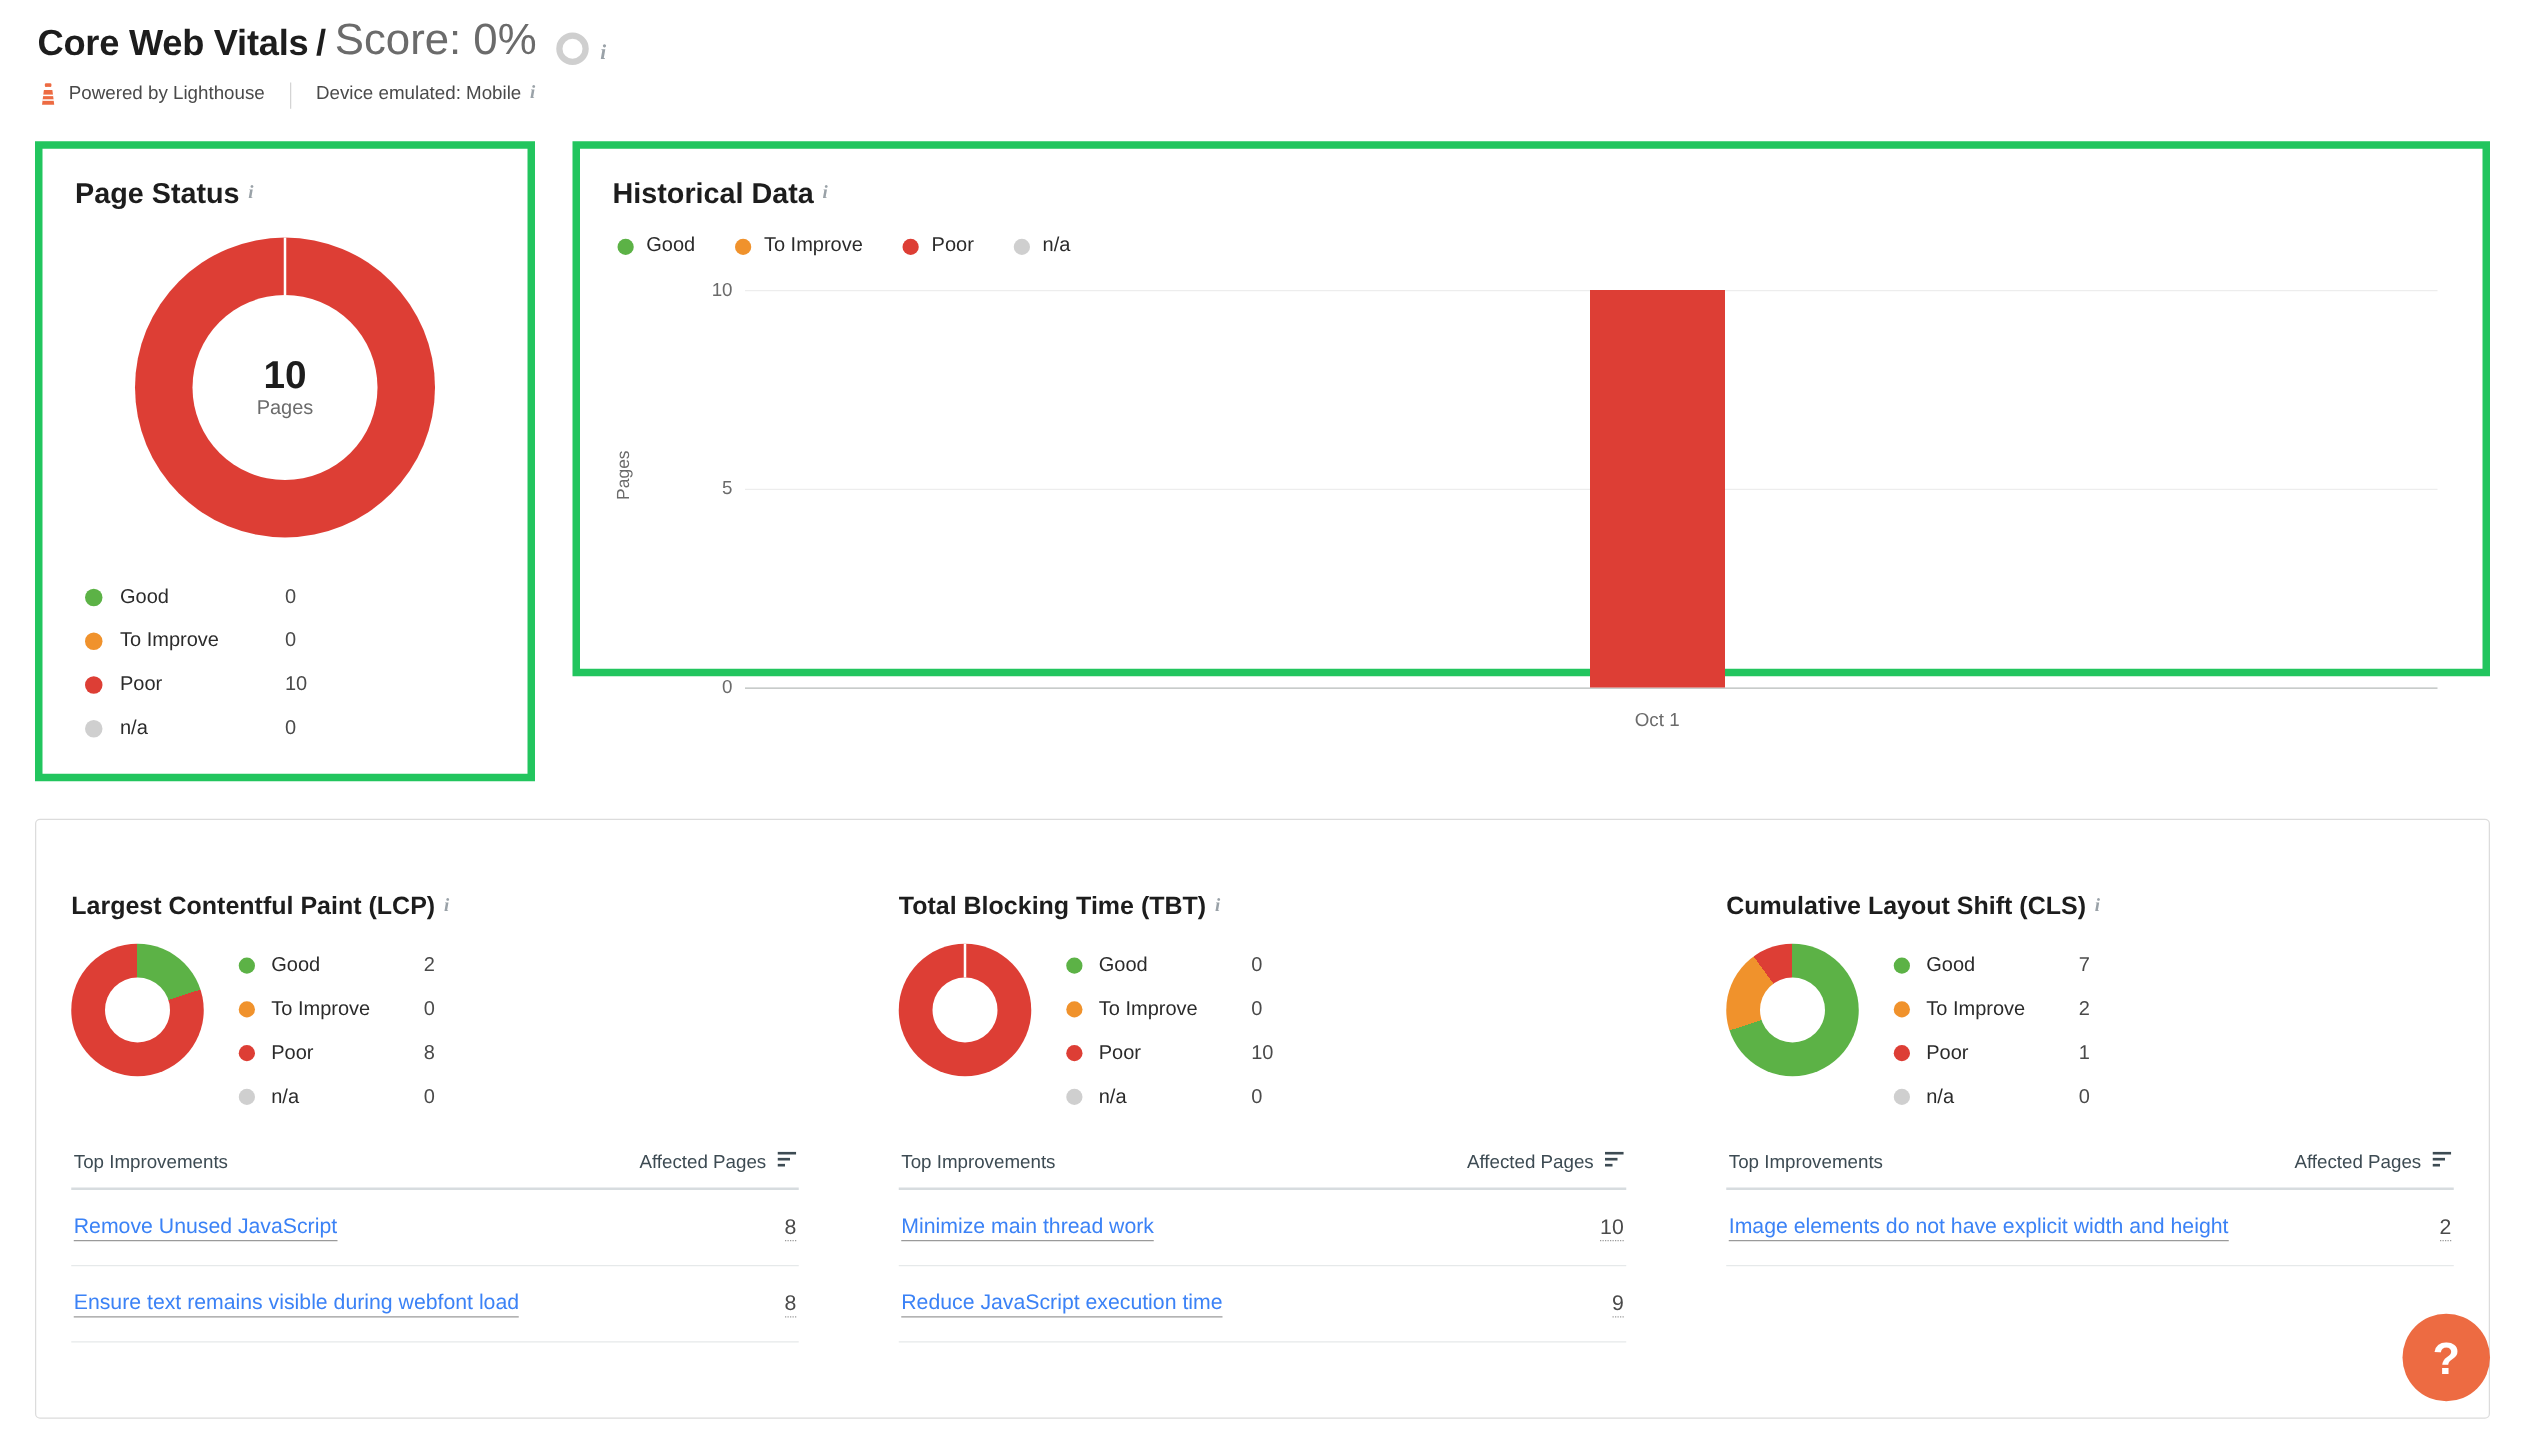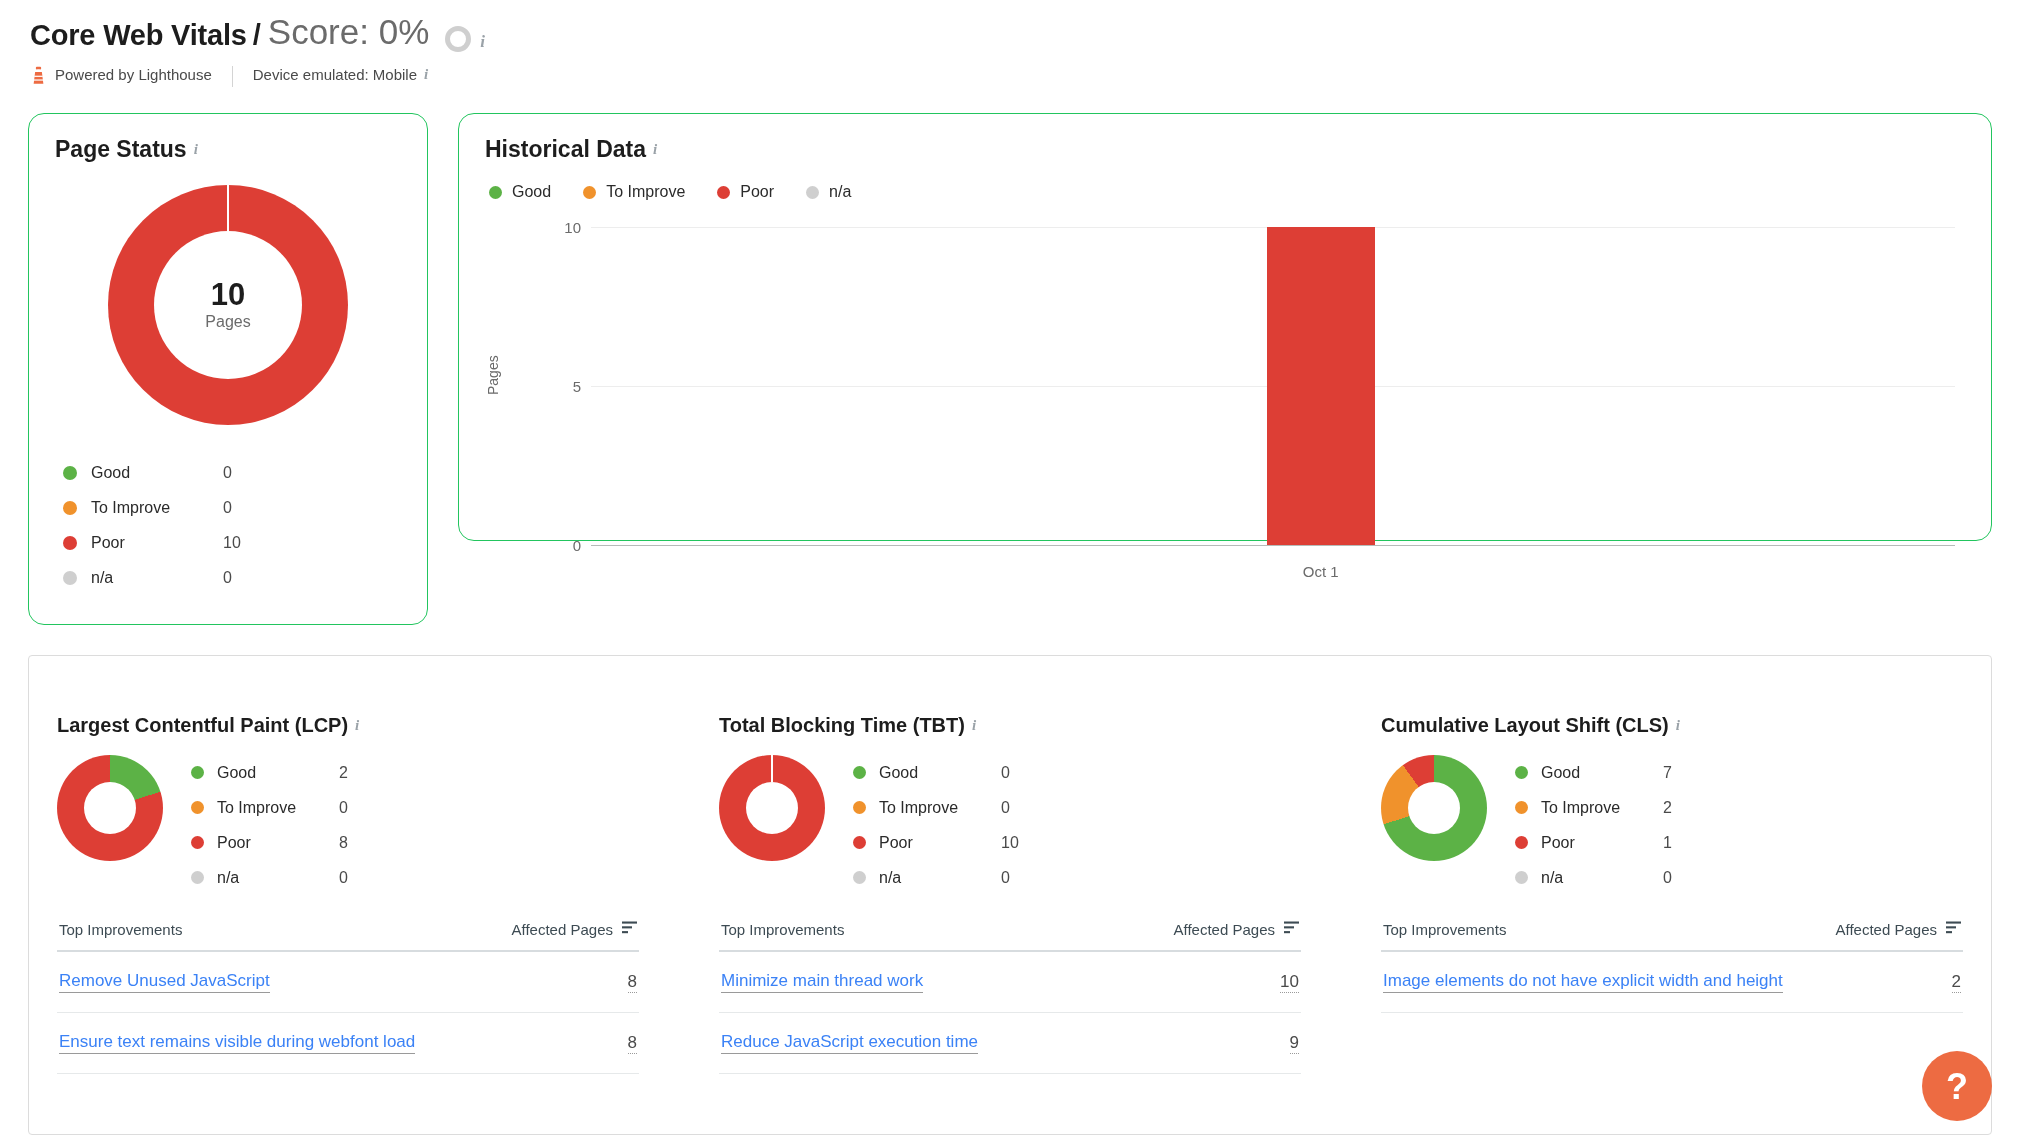--- a/index.html
+++ b/index.html
@@ -29,21 +29,21 @@
   }
   .info-i.sm { font-size: 15px; margin-left: 7px; }
 
   .subheader { display: flex; align-items: flex-start; padding: 14px 0 0 3px; font-size: 15px; color: #4a4a4a; }
   .lighthouse-ico { width: 15px; height: 19px; margin-right: 9px; flex: 0 0 auto; }
   .sub-divider { width: 1px; height: 21px; background: #d4d4d4; margin: 0 20px; }
 
   
   .row-top { display: flex; gap: 30px; margin-top: 26px; }
   .card {
-    border: 1px solid #22c55e; border-radius: 16px; background: #fff;
+    border: 6px solid #22c55e; border-radius: 0; background: #fff;
   }
   .card-page-status { width: 400px; height: 512px; padding: 22px 26px 0 26px; }
   .card-historical { flex: 1; height: 428px; padding: 22px 26px 0 26px; }
   .card-title { font-size: 23px; font-weight: 700; color: #1d1d1d; display: flex; align-items: center; }
 
   
   .ps-donut-wrap { display: flex; justify-content: center; margin-top: 22px; }
   .ps-donut {
     position: relative; width: 240px; height: 240px; border-radius: 50%;
   }

